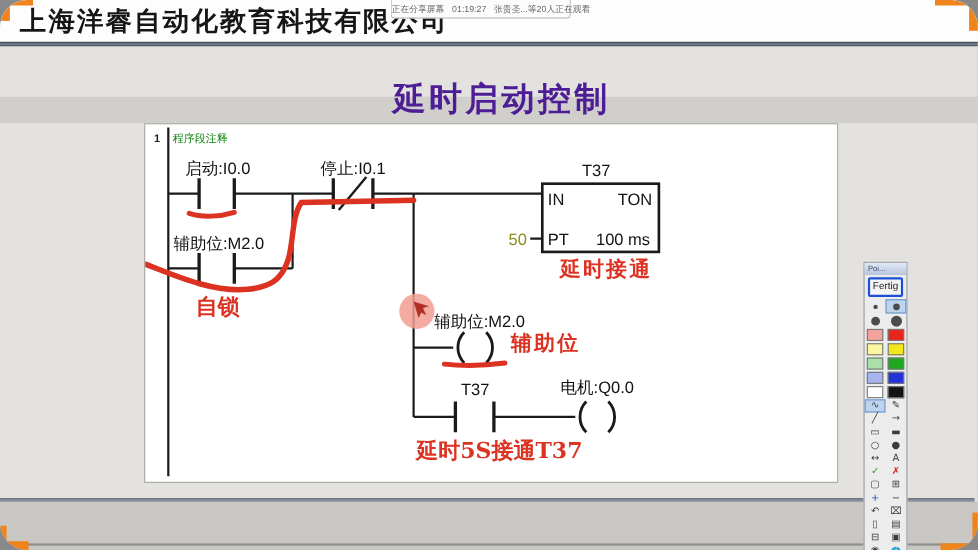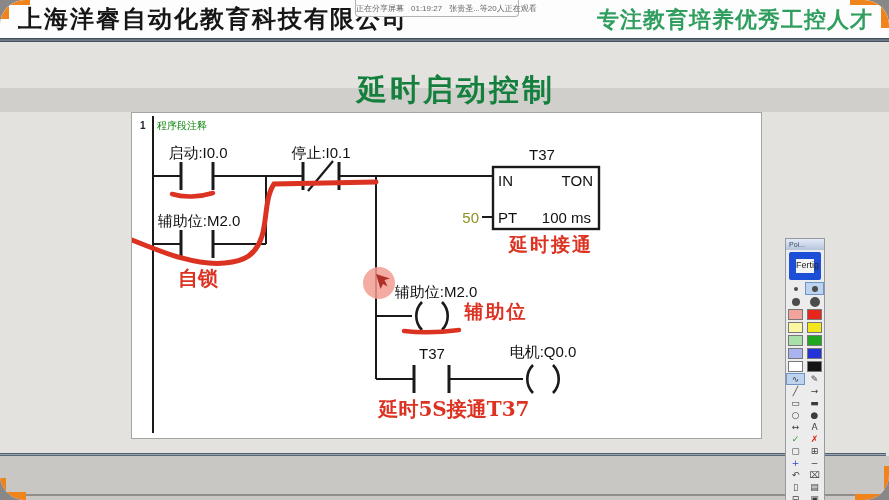--- a/index.html
+++ b/index.html
@@ -18,34 +18,34 @@
     border:1px solid #b5b3b1;border-top:none;border-radius:0 0 4px 4px;
     display:flex;align-items:center;justify-content:flex-start;gap:7px;
     font-size:8px;color:#6a6866;white-space:nowrap;}
 
   
   .corner{position:absolute;background:#ef831c;}
 
   
   .band-top{position:absolute;top:88px;left:0;right:0;height:24px;background:#d1cfcc;}
   .page-title{position:absolute;top:50px;left:0;right:0;text-align:center;
-    font-size:30px;font-weight:700;color:#15803d;letter-spacing:3px;
+    font-size:30px;font-weight:700;color:#4c1d95;letter-spacing:3px;
     font-family:"DejaVu Serif","Liberation Serif",serif;margin-left:23px;}
 
   
   .panel{position:absolute;left:131px;top:112px;width:629px;height:325px;
     background:#ffffff;border:1px solid #a7a5a2;}
   .panel svg{position:absolute;left:0;top:0;}
 
   
   .pfx{position:absolute;left:785px;top:238px;width:40px;background:#ececec;
     border:1px solid #9a98a0;box-sizing:border-box;z-index:5;}
   .pfx-title{height:11px;background:linear-gradient(#e2eaf7,#b6c5dc);
     font-size:7px;line-height:11px;padding-left:3px;color:#3a4a66;overflow:hidden;}
-  .pfx-done{margin:2px 3px;height:14px;background:#f4f4f4;border:7px solid #1d4ed8;
+  .pfx-done{margin:2px 3px;height:14px;background:#f4f4f4;border:2px solid #1d4ed8;
     border-radius:2px;font-size:9px;line-height:13px;text-align:center;color:#222;}
   .grid2{display:grid;grid-template-columns:1fr 1fr;}
   .tcell{height:13px;display:flex;align-items:center;justify-content:center;}
   .tcell .dot{background:#4c4c4c;border-radius:50%;display:block;}
   .swatch{width:13px;height:9px;border:1px solid #777;}
   .tool{height:12px;font-size:9px;line-height:12px;text-align:center;color:#3c3c3c;
     font-family:"DejaVu Sans",sans-serif;}
   .sel{background:#bdd3ee;outline:1px solid #6d96c8;outline-offset:-1px;}
   .info-badge{display:inline-block;width:9px;height:9px;border-radius:50%;background:#2aa4d8;
     color:#fff;font-size:7px;line-height:9px;font-style:italic;
@@ -62,21 +62,20 @@
 
 <div class="screen">
 
   <header class="topbar">
     <div class="company">上海洋睿自动化教育科技有限公司</div>
     <div class="pill">
       <span>正在分享屏幕</span>
       <span>01:19:27</span>
       <span>张贵圣...等20人正在观看</span>
     </div>
-    <div class="slogan">专注教育培养优秀工控人才</div>
   </header>
   <div class="rule-top"></div>
 
   <div class="corner" style="left:0;top:0;width:9px;height:19px;"></div>
   <div class="corner" style="left:0;top:0;width:30px;height:5px;"></div>
   <div class="corner" style="left:881px;top:0;width:8px;height:28px;"></div>
   <div class="corner" style="left:850px;top:0;width:39px;height:5px;"></div>
 
   <div class="band-top"></div>
   <h1 class="page-title">延时启动控制</h1>

